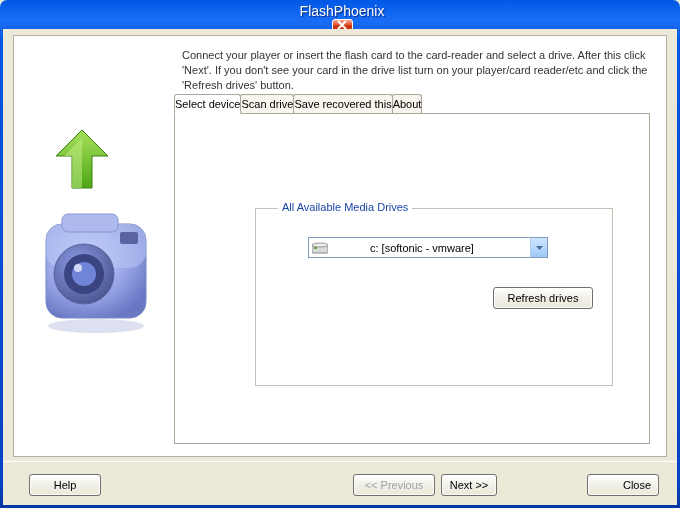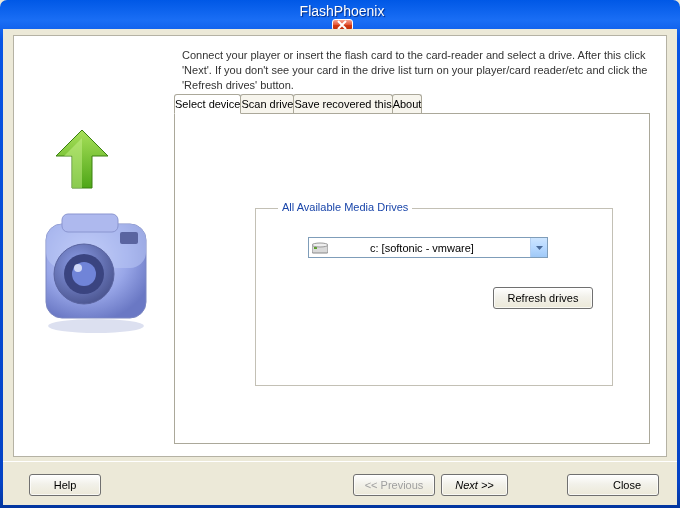--- a/index.html
+++ b/index.html
@@ -170,22 +170,22 @@
   position: absolute;
   left: 0;
   right: 0;
   bottom: 0;
   height: 44px;
   border-top: 1px solid #fff;
   background: #ece9d8;
 }
 .btn-help { position: absolute; left: 18px; top: 12px; width: 72px; height: 22px; margin-left: 8px; }
 .btn-prev { position: absolute; left: 350px; top: 12px; width: 82px; height: 22px; }
-.btn-next { position: absolute; left: 438px; top: 12px; width: 67px; height: 22px; font-style: italic; }
-.btn-close { position: absolute; right: 18px; top: 12px; width: 92px; height: 22px; padding-left: 28px; }
+.btn-next { position: absolute; left: 438px; top: 12px; width: 56px; height: 22px; }
+.btn-close { position: absolute; right: 18px; top: 12px; width: 72px; height: 22px; padding-left: 28px; }
 .camera-illustration {
   position: absolute;
   left: 18px;
   top: 92px;
   width: 128px;
   height: 210px;
 }
 </style>
 </head>
 <body>

